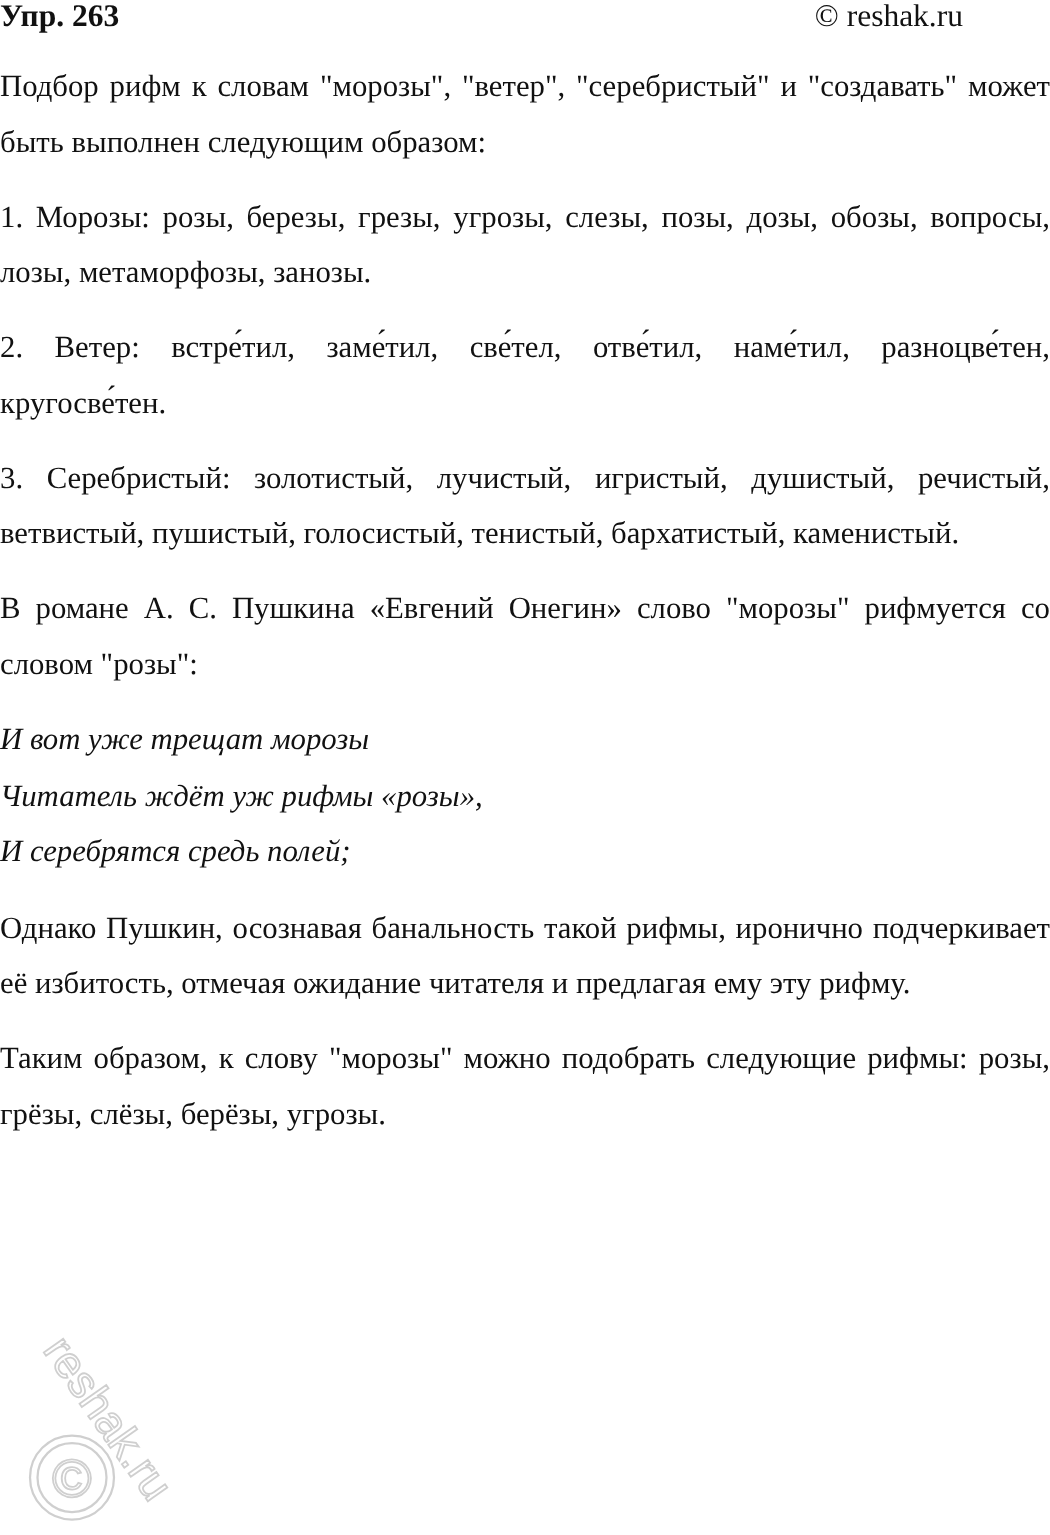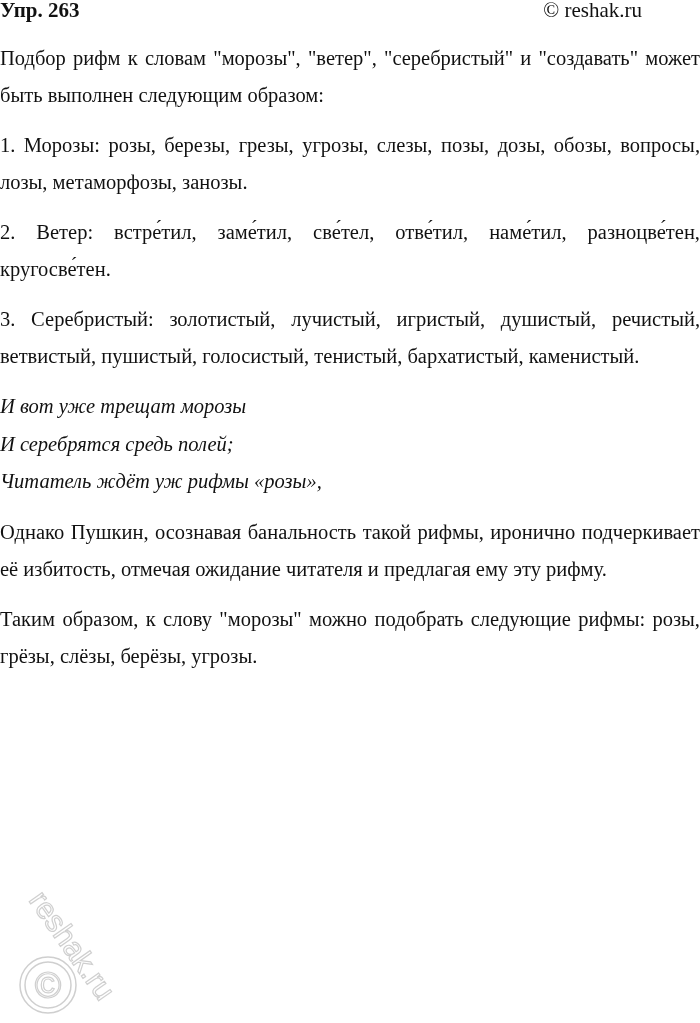--- a/index.html
+++ b/index.html
@@ -77,25 +77,26 @@
 <div class="content">
   <p class="p">Подбор рифм к словам "морозы", "ветер", "серебристый" и "создавать" может быть выполнен следующим образом:</p>
 
   <p class="p"><span class="b">1. Морозы</span><span>: розы, березы, грезы, угрозы, слезы, позы, дозы, обозы, вопросы, лозы, метаморфозы, занозы.</span></p>
 
   <p class="p"><span class="b">2. Ветер</span><span>: встре́тил, заме́тил, све́тел, отве́тил, наме́тил, разноцве́тен, кругосве́тен.</span></p>
 
   <p class="p"><span class="b">3. Серебристый</span><span>: золотистый, лучистый, игристый, душистый, речистый, ветвистый, пушистый, голосистый, тенистый, бархатистый, каменистый.</span></p>
 
 
+  <p class="p">В романе А. С. Пушкина «Евгений Онегин» слово "морозы" рифмуется со словом "розы":</p>
 
   <div class="poem">
     <span class="line">И вот уже трещат морозы</span>
+    <span class="line">Читатель ждёт уж рифмы «розы»,</span>
     <span class="line">И серебрятся средь полей;</span>
-    <span class="line">Читатель ждёт уж рифмы «розы»,</span>
   </div>
 
   <p class="p">Однако Пушкин, осознавая банальность такой рифмы, иронично подчеркивает её избитость, отмечая ожидание читателя и предлагая ему эту рифму.</p>
 
   <p class="p">Таким образом, к слову "морозы" можно подобрать следующие рифмы: розы, грёзы, слёзы, берёзы, угрозы.</p>
 </div>
 
 <svg class="watermark" viewBox="0 0 110 150">
   <g fill="none" stroke="#777" stroke-width="1.5">
     <circle cx="38" cy="115" r="28"></circle>

